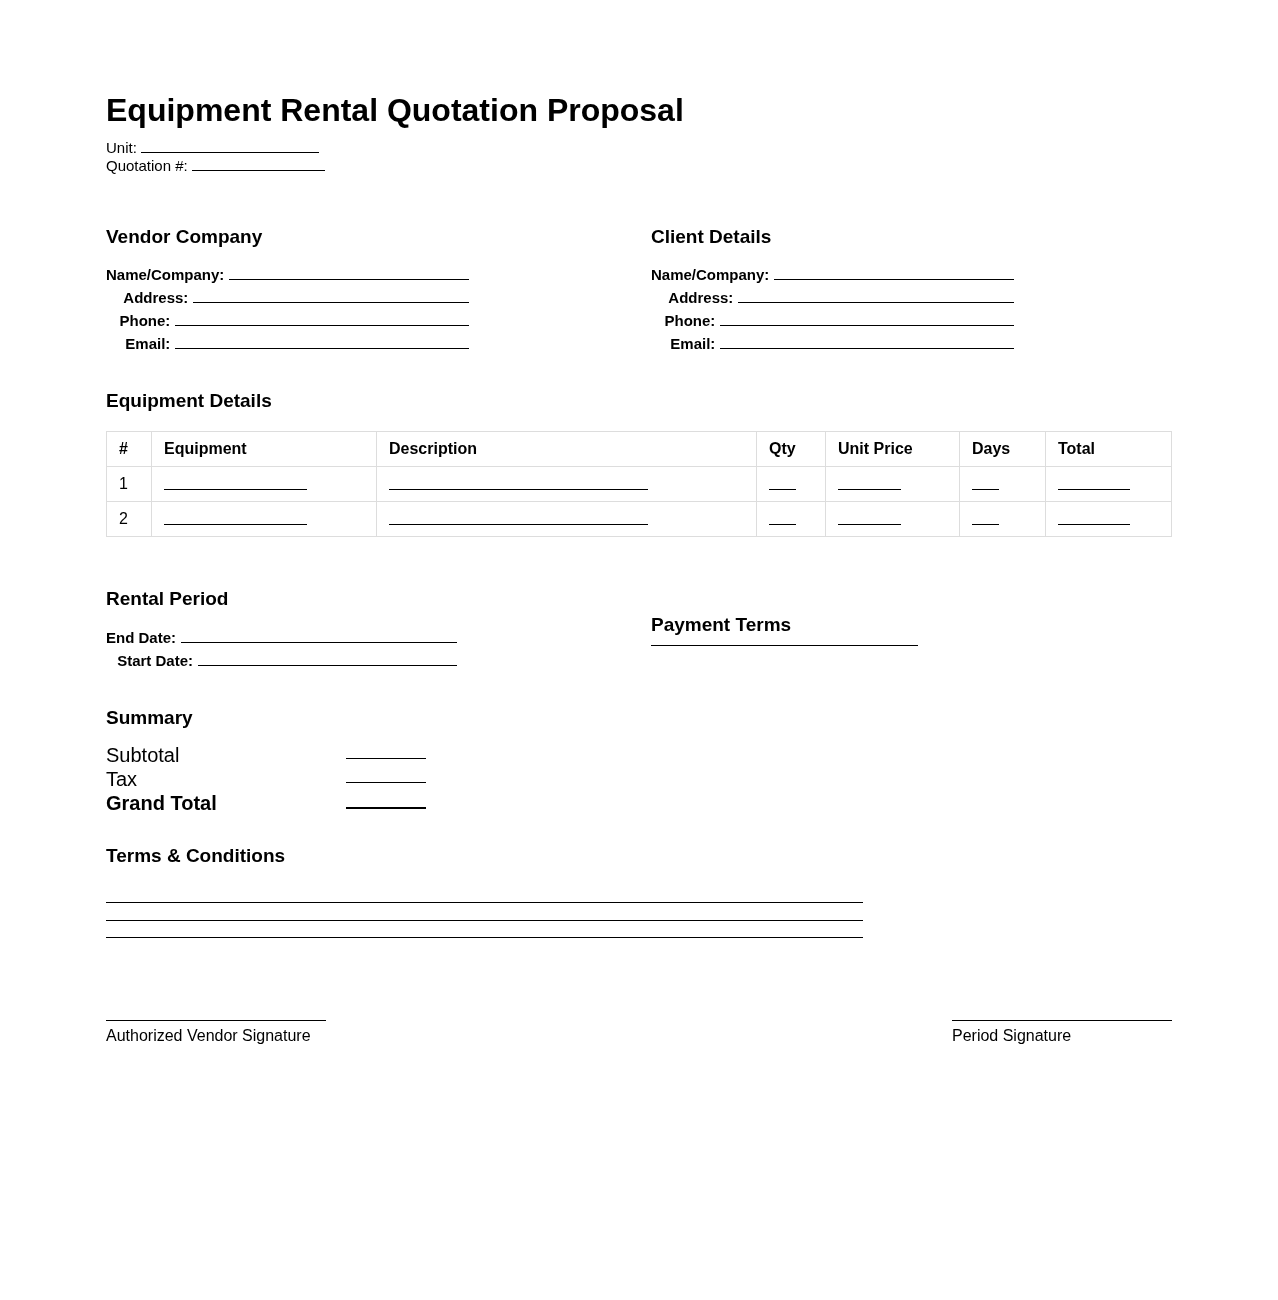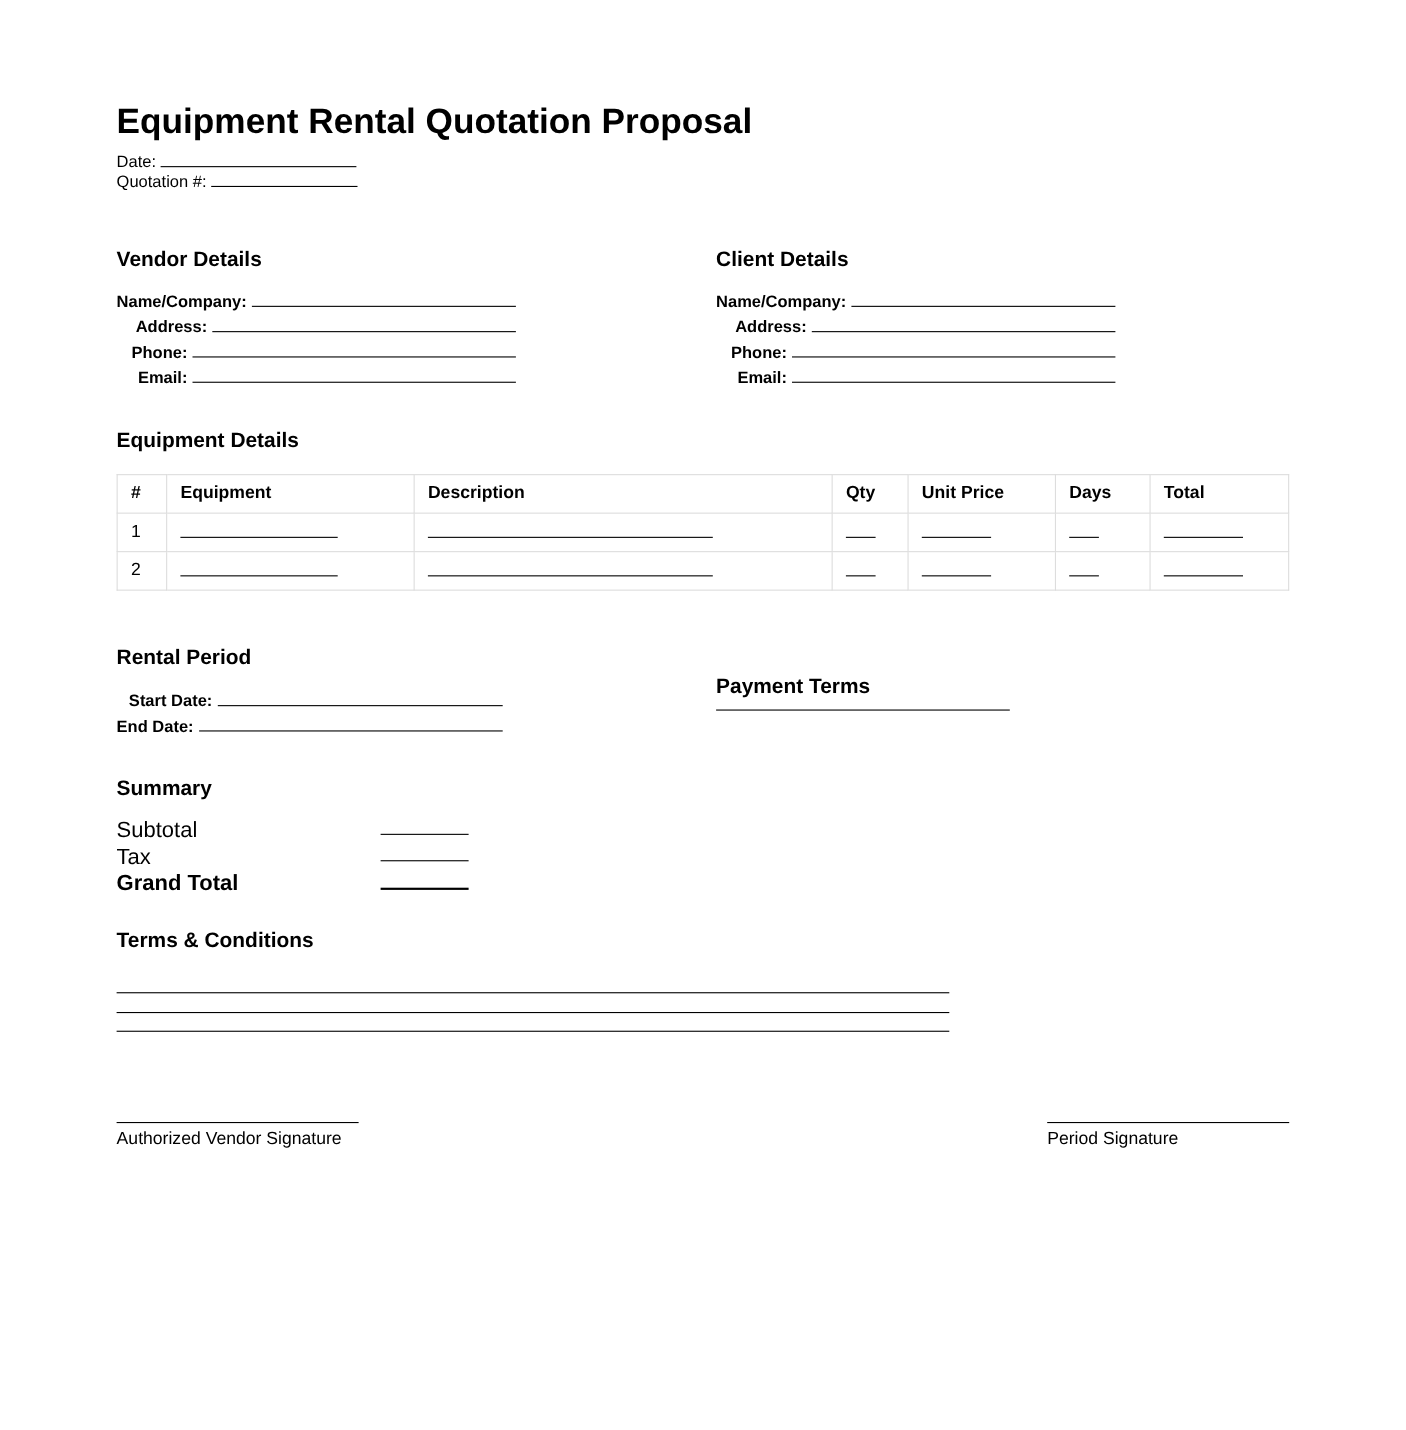--- a/index.html
+++ b/index.html
@@ -28,29 +28,29 @@
   .sumline.thick { border-bottom: 2px solid #000; }
   .tline { left: 106px; width: 757px; border-bottom: 1px solid #000; height: 0; }
   .sigline { width: 220px; border-bottom: 1px solid #000; height: 0; }
   .siglabel { font-size: 16px; line-height: 18px; white-space: nowrap; text-align: right; }
 </style>
 </head>
 <body>
 
 <div class="abs title">Equipment Rental Quotation Proposal</div>
 <div class="abs meta" style="left:106px; top:139px;">
-  <span>Date:</span>
+  <span>Unit:</span>
   <span class="uline" style="width:178px;"></span>
 </div>
 <div class="abs meta" style="left:106px; top:157px;">
   <span>Quotation #:</span>
   <span class="uline" style="width:133px;"></span>
 </div>
 
-<div class="abs h2" style="left:106px; top:226px;">Vendor Details</div>
+<div class="abs h2" style="left:106px; top:226px;">Vendor Company</div>
 <div class="abs" style="left:106px; top:263px;">
   <div class="field">
     <span>Name/Company:</span><span class="uline" style="width:240px;"></span>
   </div>
   <div class="field">
     <span>Address:</span><span class="uline" style="width:276px;"></span>
   </div>
   <div class="field">
     <span>Phone:</span><span class="uline" style="width:294px;"></span>
   </div>
@@ -106,24 +106,24 @@
       <td><span class="uline" style="width:63px;"></span></td>
       <td><span class="uline" style="width:27px;"></span></td>
       <td><span class="uline" style="width:72px;"></span></td>
     </tr>
   </tbody>
 </table>
 
 <div class="abs h2" style="left:106px; top:588px;">Rental Period</div>
 <div class="abs" style="left:106px; top:626px;">
   <div class="field">
-    <span>Start Date:</span><span class="uline" style="width:259px;"></span>
+    <span>End Date:</span><span class="uline" style="width:276px;"></span>
   </div>
   <div class="field">
-    <span>End Date:</span><span class="uline" style="width:276px;"></span>
+    <span>Start Date:</span><span class="uline" style="width:259px;"></span>
   </div>
 </div>
 
 <div class="abs h2" style="left:651px; top:588px;margin-top:26px;">Payment Terms</div>
 <div class="abs" style="left:651px; top:645px; width:267px; border-bottom:1px solid #000;"></div>
 
 <div class="abs h2" style="left:106px; top:707px;">Summary</div>
 <div class="abs sumrow" style="left:106px; top:743px; width:330px; height:24px;">
   <span>Subtotal</span>
   <div class="sumline"></div>

